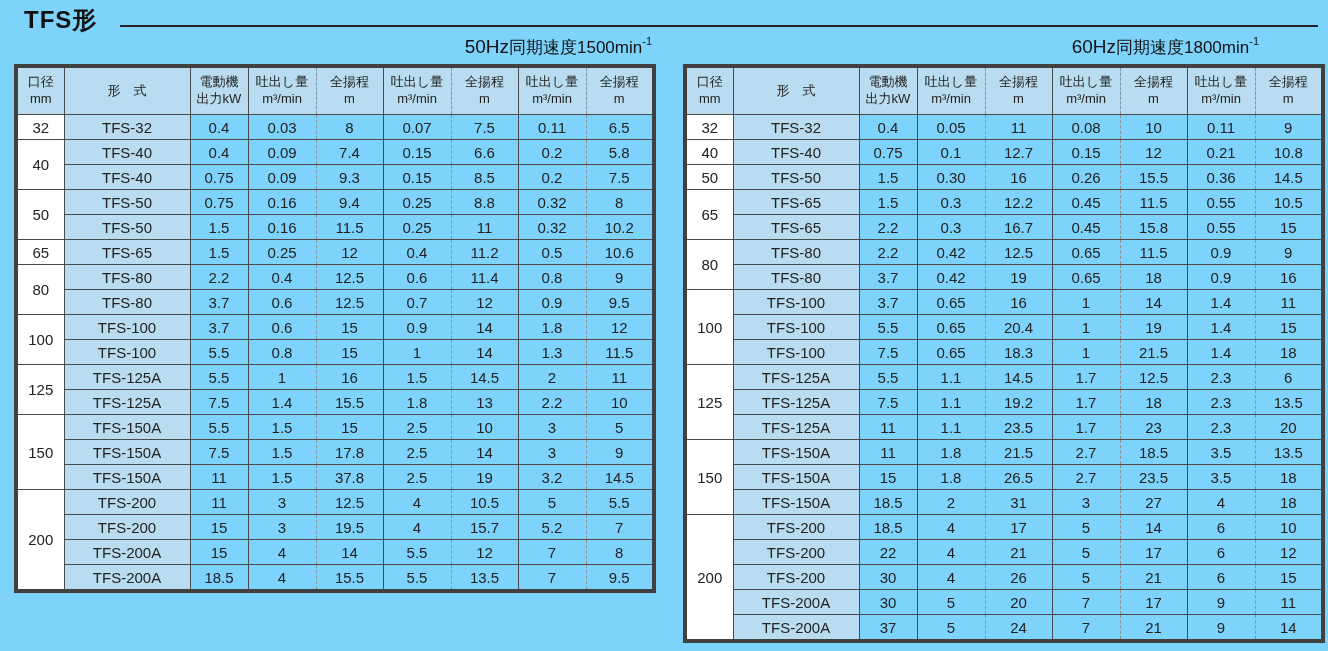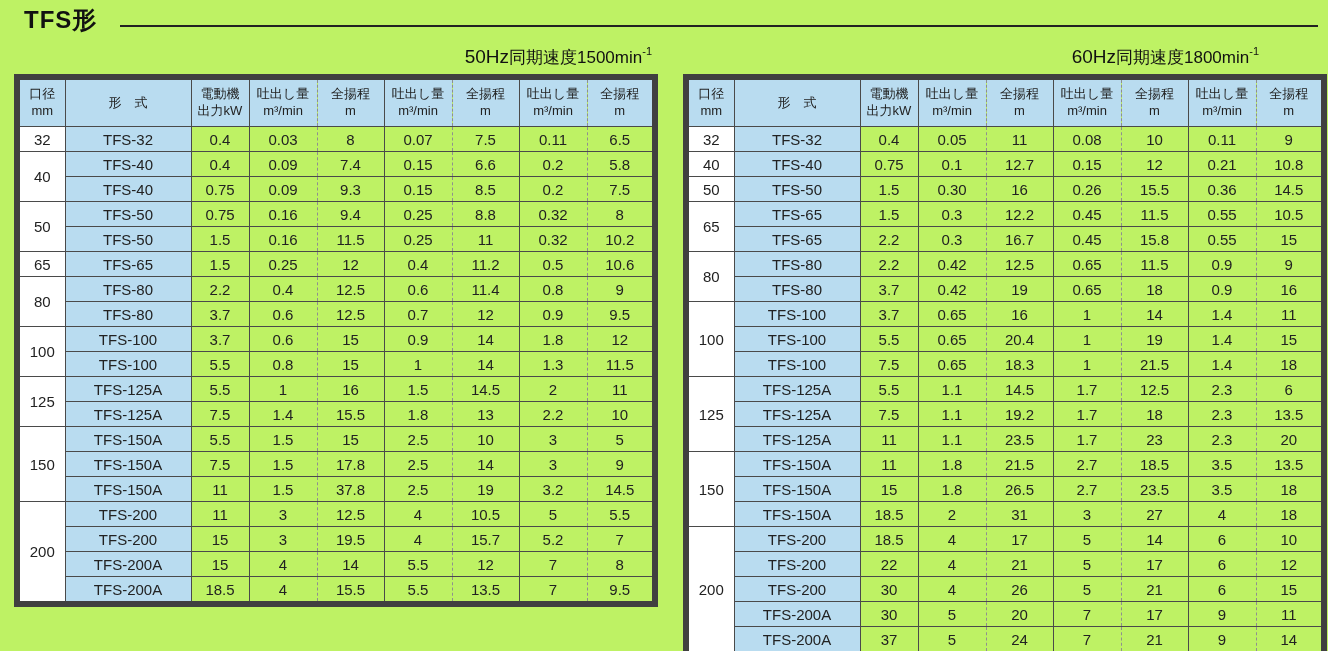--- a/index.html
+++ b/index.html
@@ -1,31 +1,31 @@
 <!DOCTYPE html>
 <html><head>
 <meta charset="utf-8">
 <style>
   html,body { margin:0; padding:0; background:#ffffff; }
   body { width:1328px; height:651px; font-family:"Liberation Sans","DejaVu Sans",sans-serif; }
-  .page { position:relative; width:1328px; height:651px; background:#bef264; overflow:hidden; }
+  .page { position:relative; width:1328px; height:651px; background:#7dd3fc; overflow:hidden; }
 
   .title { position:absolute; left:24px; top:4px; font-size:24px; font-weight:bold; color:#111; letter-spacing:1px; }
   .rule  { position:absolute; left:120px; top:25px; width:1198px; height:2px; background:#222; }
 
-  .twrap { position:absolute; top:74px;border-radius:25px; }
+  .twrap { position:absolute; top:64px;border-radius:25px; }
   .twrap.t50 { left:14px;  width:638px; }
   .twrap.t60 { left:683px; width:576px; }
 
   .subtitle { position:absolute; top:-28px; right:0; font-size:17px; color:#111; white-space:nowrap; }
   .subtitle .hz { font-size:19px; }
   .subtitle sup { font-size:11px; position:relative; top:-1px; }
 
   table.spec { border-collapse:collapse; width:100%; table-layout:fixed;
-               border:6px solid #404040; }
+               border:4px solid #404040; }
   table.spec th, table.spec td {
       border:1px solid #4a4a4a; text-align:center; vertical-align:middle;
       padding:0; color:#222; overflow:hidden; }
   table.spec th { font-weight:normal; font-size:13px; height:46px; line-height:1.3; }
   table.spec td { font-size:15px; height:24px; }
   table.spec td.bore  { background:#fff; }
   .predash { border-right-style:dashed !important; border-right-color:#8f8f8f !important; }
   .dashL   { border-left-style:dashed  !important; border-left-color:#8f8f8f  !important; }
 </style>
 </head>

